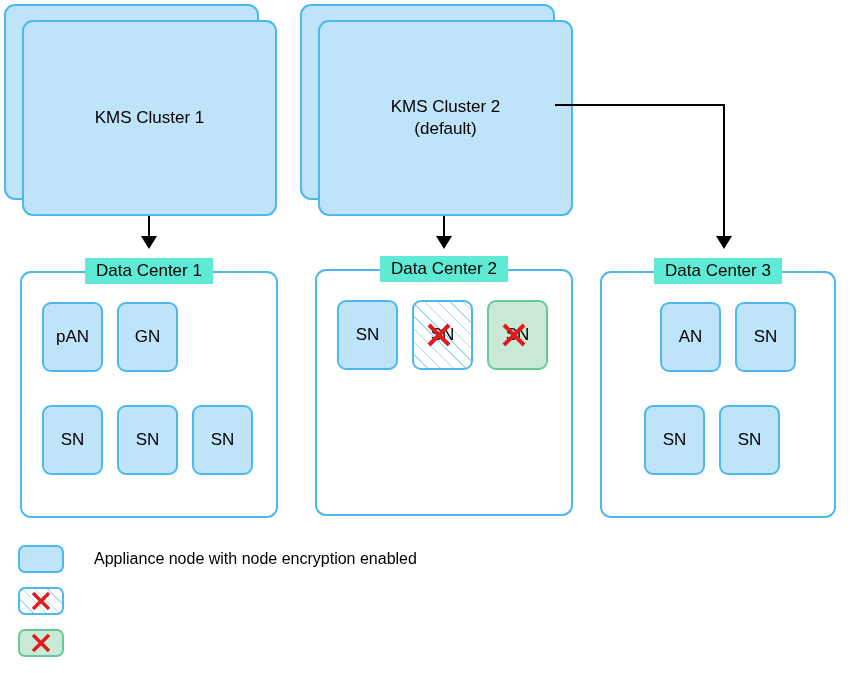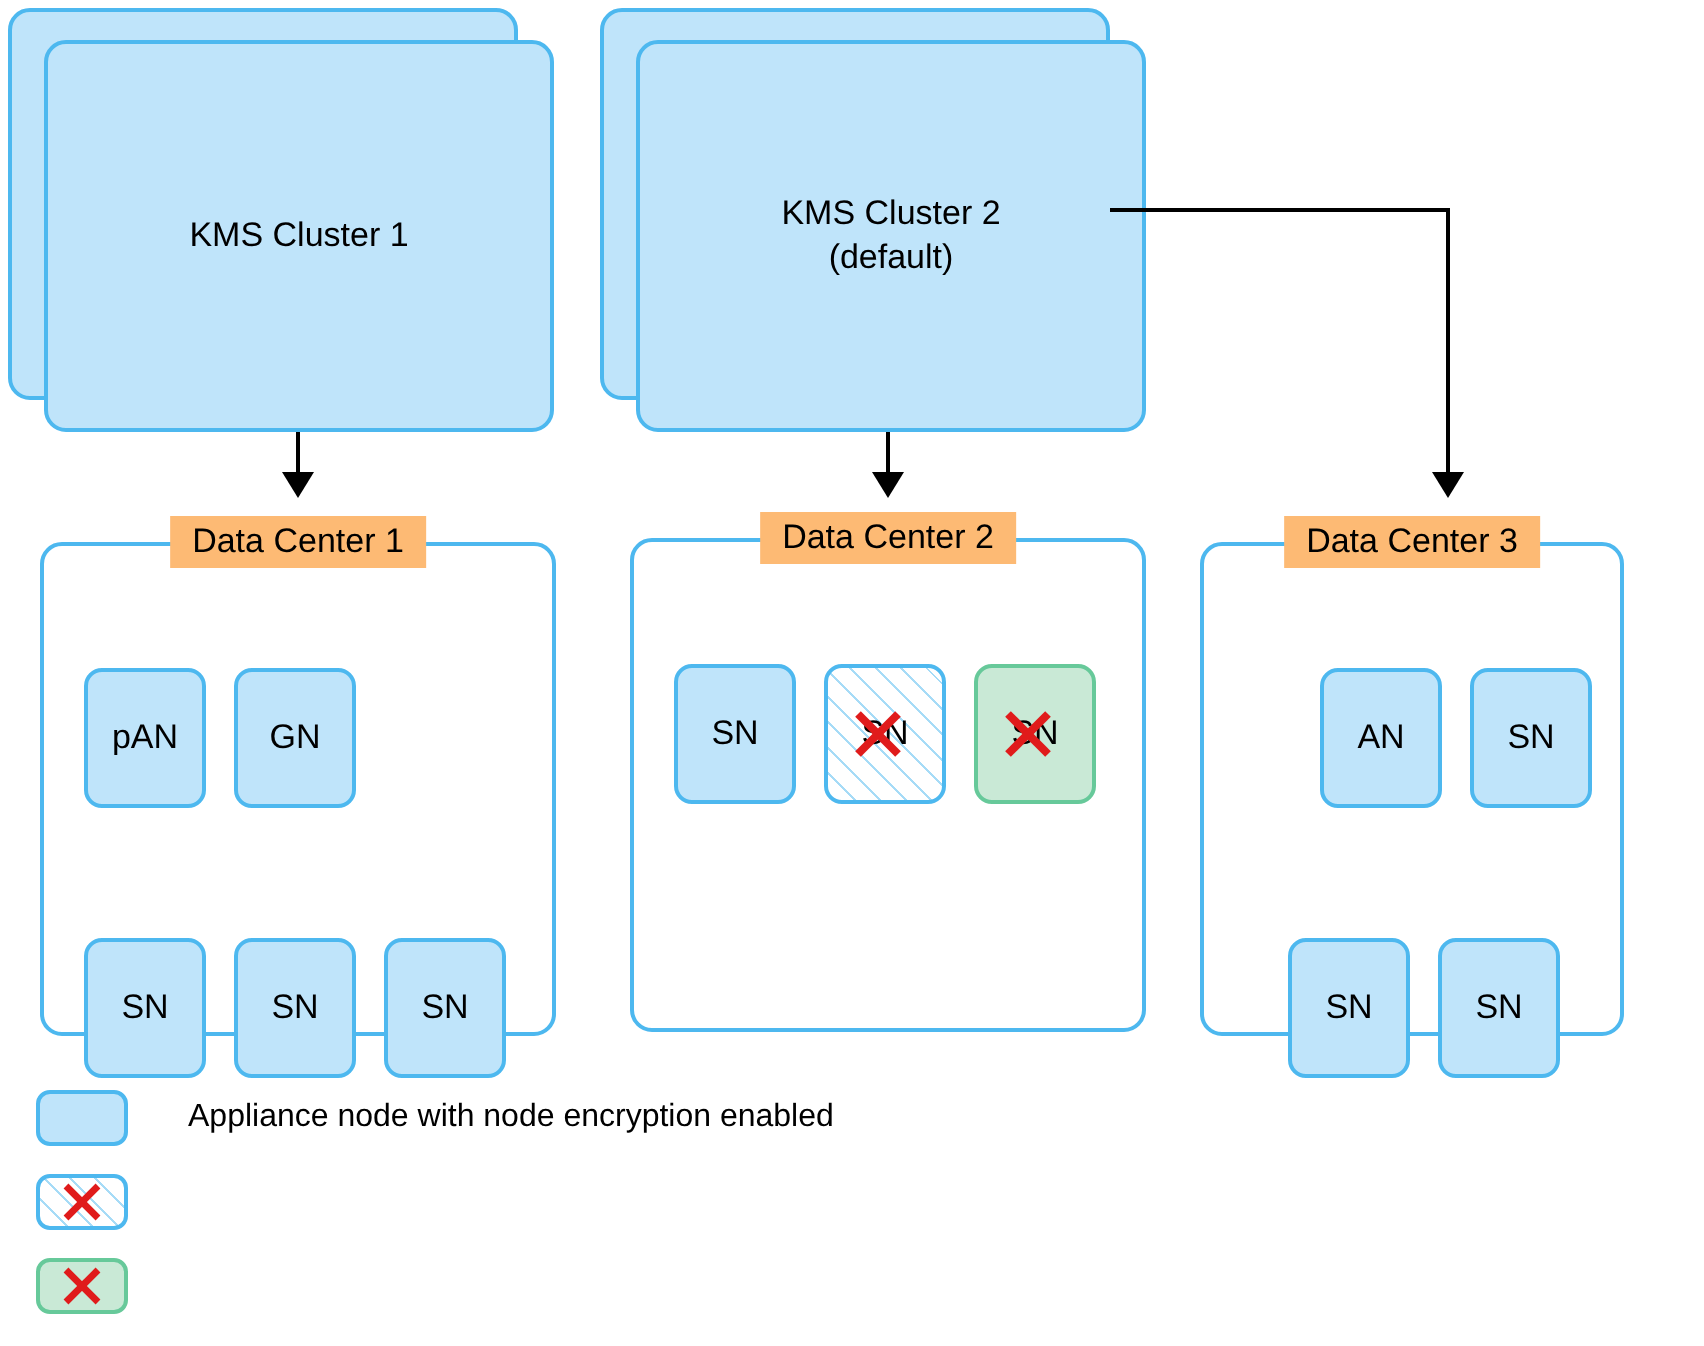--- a/index.html
+++ b/index.html
@@ -66,21 +66,21 @@
     bottom: 0;
     border: 2px solid #4DB8EF;
     border-radius: 11px;
     box-sizing: border-box;
   }
   .dc-title {
     position: absolute;
     top: 0;
     left: 50%;
     transform: translateX(-50%);
-    background: #fdba74;
+    background: #5eead4;
     padding: 0 11px;
     font-size: 17px;
     line-height: 26px;
     white-space: nowrap;
     color: #000;
     z-index: 2;
   }
   .dc-nodes {
     position: absolute;
     left: 0;
@@ -104,21 +104,20 @@
     height: 70px;
     box-sizing: border-box;
     border-radius: 9px;
     border: 2px solid #4DB8EF;
     background: #BFE4FA;
     display: flex;
     align-items: center;
     justify-content: center;
     font-size: 17px;
     color: #000;
-    margin-top: 32px;
   }
   .node.hatched {
     background-color: #ffffff;
     background-image: repeating-linear-gradient(
       45deg,
       rgba(93,190,240,0.55) 0px,
       rgba(93,190,240,0.55) 1px,
       rgba(255,255,255,0) 1px,
       rgba(255,255,255,0) 9px
     );
@@ -284,21 +283,21 @@
             <svg viewBox="0 0 26 26" width="26" height="26" aria-hidden="true">
               <line x1="3" y1="3" x2="23" y2="23" stroke="#E01B1B" stroke-width="4" stroke-linecap="butt"></line>
               <line x1="23" y1="3" x2="3" y2="23" stroke="#E01B1B" stroke-width="4" stroke-linecap="butt"></line>
             </svg>
           </span>
         </div>
       </div>
     </div>
   </div>
 
-  <div class="dc" style="left:600px; top:258px; width:212px; height:260px;">
+  <div class="dc" style="left:600px; top:258px; width:236px; height:260px;">
     <div class="dc-border"></div>
     <div class="dc-title">Data Center 3</div>
     <div class="dc-nodes">
       <div class="node-row" style="padding-left:60px;">
         <div class="node">
           <span>AN</span>
         </div>
         <div class="node">
           <span>SN</span>
         </div>

